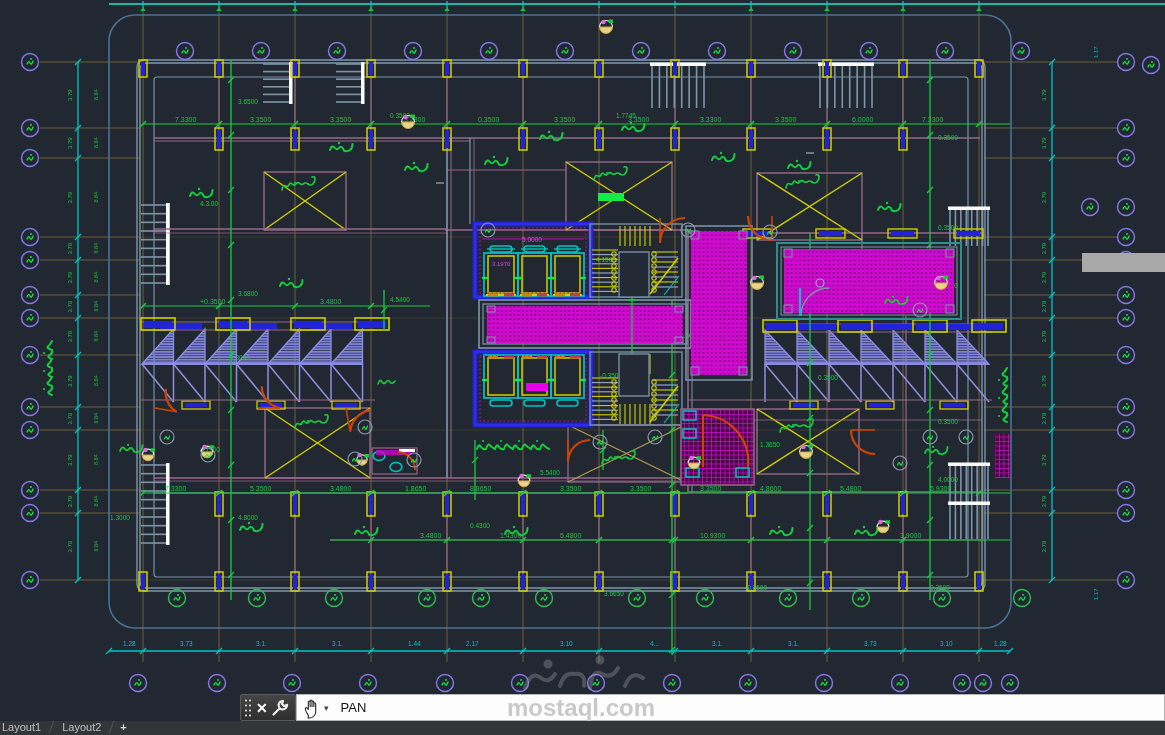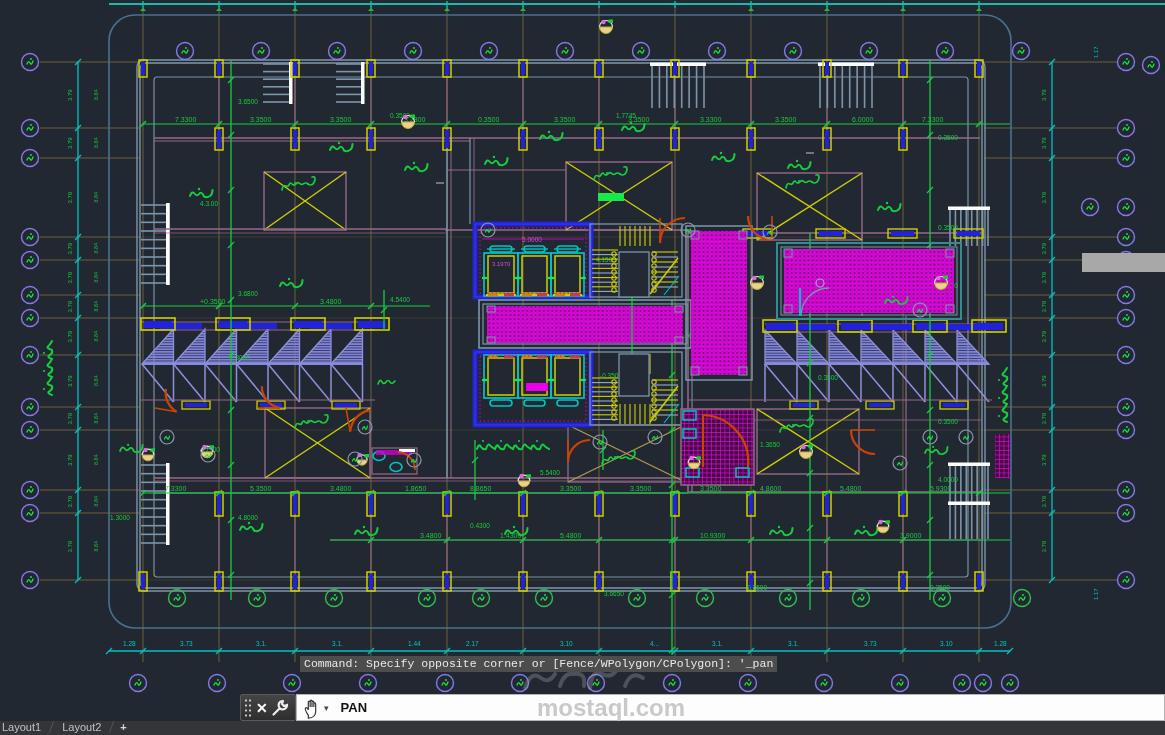--- a/index.html
+++ b/index.html
@@ -1199,39 +1199,38 @@
       <text x="1098" y="600" fill="#00c3c3" font-size="6px" text-anchor="start" font-family="Liberation Sans, sans-serif" font-weight="normal" opacity="1.0" transform="rotate(-90 1098 600)">1.17</text>
       <line x1="436" y1="183" x2="444" y2="183" stroke="#aaa" stroke-width="1.2" opacity="1.0"></line>
       <line x1="806" y1="153" x2="814" y2="153" stroke="#aaa" stroke-width="1.2" opacity="1.0"></line>
       <rect x="1082" y="253" width="83" height="19" fill="#a8a8a8"></rect>
       <g opacity="0.30" stroke="#aeb4bc" fill="none" stroke-width="4" stroke-linecap="round">
         <path d="M525,688 q6,-18 16,-10 q8,6 14,-4 M560,686 q4,-14 14,-12 q12,-2 10,12 M590,688 q2,-20 12,-14 q10,5 16,-6 M625,686 q6,-16 18,-8"></path>
         <circle cx="548" cy="664" r="2.5" fill="#aeb4bc"></circle>
         <circle cx="600" cy="660" r="2.5" fill="#aeb4bc"></circle>
       </g>
     </svg>
-<div class="cmdline" style="top:656px">Command: Specify opposite corner or [Fence/WPolygon/CPolygon]: '_pan</div>
 
 <div style="position:absolute;left:240px;top:694px;width:925px;height:27px;display:flex">
  <div style="width:56px;height:27px;background:linear-gradient(#454545,#2e2e2e);border:1px solid #5a5a5a;border-radius:2px;display:flex;align-items:center">
    <div style="width:8px;height:20px;margin-left:3px;background-image:radial-gradient(circle,#cfcfcf 1px,transparent 1.2px);background-size:4px 5px"></div>
    <div style="color:#fff;font-family:'Liberation Sans',sans-serif;font-weight:bold;font-size:14px;margin-left:4px">✕</div>
    <svg width="20" height="20" viewBox="0 0 20 20" style="margin-left:2px">
           <path d="M3.5,16.5 L9.5,10.5 M13,3 a4.2,4.2 0 1 0 4,4 l-3,1 -2,-2 1,-3" stroke="#ececec" stroke-width="2.2" fill="none" stroke-linecap="round"></path>
         </svg>
  </div>
  <div style="flex:1;height:27px;background:#fdfdfd;border:1px solid #b5b5b5;display:flex;align-items:center;position:relative">
    <svg width="22" height="22" viewBox="0 0 24 24" style="margin-left:4px">
      <path d="M8,20 C6,17 4,13 5,12 c1,-1 2,0 3,2 L8,6 c0,-2 2,-2 2,0 l0,5 0,-6 c0,-2 2,-2 2,0 l0,6 0,-5 c0,-2 2,-2 2,0 l0,5 0,-3 c0,-2 2,-2 2,0 l0,8 c0,3 -2,7 -8,7 z" fill="#fff" stroke="#333" stroke-width="1.3"></path>
    </svg>
    <div style="color:#444;font-size:9px;margin-left:1px">▾</div>
-   <div style="color:#111;font-family:'Liberation Sans',sans-serif;font-weight:bold;font-size:13px;margin-left:12px">PAN</div>
+   <div style="color:#111;font-family:'Liberation Sans',sans-serif;font-weight:normal;font-size:13px;margin-left:12px">PAN</div>
  </div>
 </div>
-<div style="position:absolute;left:537px;top:694px;color:#c9c9c9;font-family:'Liberation Sans',sans-serif;font-weight:bold;font-size:24px">mostaql.com</div>
+<div style="position:absolute;left:507px;top:694px;color:#c9c9c9;font-family:'Liberation Sans',sans-serif;font-weight:bold;font-size:24px">mostaql.com</div>
 
 <div style="position:absolute;left:0;top:721px;width:1165px;height:22px;background:#333538;display:flex;font-family:'Liberation Sans',sans-serif;font-size:11px;color:#c2c2c2">
  <div style="padding:0 10px 0 2px">Layout1</div>
  <div style="width:1px;height:12px;background:#555;transform:skewX(-20deg)"></div>
  <div style="padding:0 10px">Layout2</div>
  <div style="width:1px;height:12px;background:#555;transform:skewX(-20deg)"></div>
  <div style="color:#d8d8d8;font-weight:bold;padding:0 8px">+</div>
 </div>
 </div>
 </body></html>

